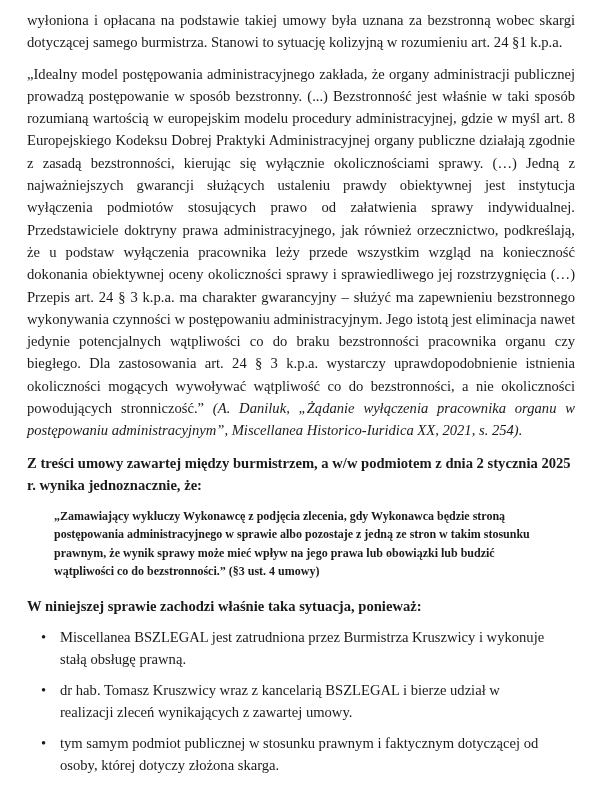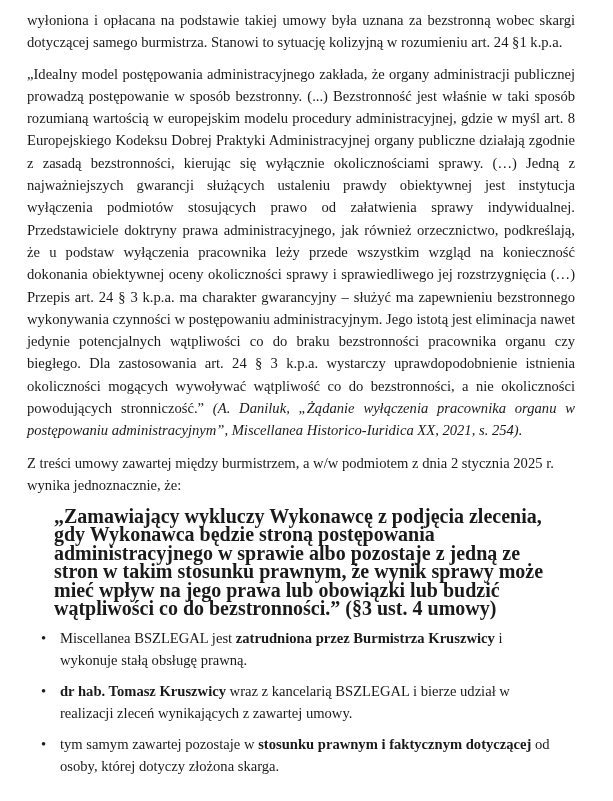--- a/index.html
+++ b/index.html
@@ -26,73 +26,75 @@
     text-align: justify;
     line-height: 22.3px;
     margin: 0;
   }
   .justify.first { margin-top: 0; }
   .quote-block { margin-top: 9px; }
   .p-plain {
     line-height: 22px;
     margin: 10px 0 0 0;
     text-align: left;
+    font-weight: bold;
   }
   .bold-quote {
     font-weight: bold;
     margin: 11px 0 0 27px;
     line-height: 18.5px;
     padding-right: 30px;
-    font-size: 20px;
+    font-size: 12px;
   }
   ul.bullets {
     list-style: none;
     margin: 0;
     padding: 0;
   }
   ul.bullets li {
     position: relative;
     padding-left: 33px;
     margin-top: 9px;
     line-height: 22px;
     padding-right: 20px;
   }
   ul.bullets li .bullet {
     position: absolute;
     left: 14px;
     top: 0;
   }
-  b { font-weight: bold; text-align: center; }
+  b { font-weight: normal; text-align: center; }
   i.cite { font-style: italic; }
 </style>
 </head>
 <body>
 
 <div class="page">
 
   <p class="justify first">wyłoniona i opłacana na podstawie takiej umowy była uznana za bezstronną wobec skargi dotyczącej samego burmistrza. Stanowi to sytuację kolizyjną w rozumieniu art. 24 §1 k.p.a.</p>
 
   <p class="justify quote-block">
     <span>„Idealny model postępowania administracyjnego zakłada, że organy administracji publicznej prowadzą postępowanie w sposób bezstronny. (...) Bezstronność jest właśnie w taki sposób rozumianą wartością w europejskim modelu procedury administracyjnej, gdzie w myśl art. 8 Europejskiego Kodeksu Dobrej Praktyki Administracyjnej organy publiczne działają zgodnie z zasadą bezstronności, kierując się wyłącznie okolicznościami sprawy. (…) Jedną z najważniejszych gwarancji służących ustaleniu prawdy obiektywnej jest instytucja wyłączenia podmiotów stosujących prawo od załatwienia sprawy indywidualnej. Przedstawiciele doktryny prawa administracyjnego, jak również orzecznictwo, podkreślają, że u podstaw wyłączenia pracownika leży przede wszystkim wzgląd na konieczność dokonania obiektywnej oceny okoliczności sprawy i sprawiedliwego jej rozstrzygnięcia (…) Przepis art. 24 § 3 k.p.a. ma charakter gwarancyjny – służyć ma zapewnieniu bezstronnego wykonywania czynności w postępowaniu administracyjnym. Jego istotą jest eliminacja nawet jedynie potencjalnych wątpliwości co do braku bezstronności pracownika organu czy biegłego. Dla zastosowania art. 24 § 3 k.p.a. wystarczy uprawdopodobnienie istnienia okoliczności mogących wywoływać wątpliwość co do bezstronności, a nie okoliczności powodujących stronniczość.”</span>
     <i class="cite">(A. Daniluk, „Żądanie wyłączenia pracownika organu w postępowaniu administracyjnym”, Miscellanea Historico-Iuridica XX, 2021, s. 254).</i>
   </p>
 
   <p class="p-plain">Z treści umowy zawartej między burmistrzem, a w/w podmiotem z dnia 2 stycznia 2025 r. wynika jednoznacznie, że:</p>
 
   <p class="bold-quote">„Zamawiający wykluczy Wykonawcę z podjęcia zlecenia, gdy Wykonawca będzie stroną postępowania administracyjnego w sprawie albo pozostaje z jedną ze stron w takim stosunku prawnym, że wynik sprawy może mieć wpływ na jego prawa lub obowiązki lub budzić wątpliwości co do bezstronności.” (§3 ust. 4 umowy)</p>
 
+  <p class="p-plain" style="margin-top:14px">W niniejszej sprawie zachodzi właśnie taka sytuacja, ponieważ:</p>
 
   <ul class="bullets">
     <li>
       <span class="bullet">•</span>
       <span>Miscellanea BSZLEGAL jest </span><b>zatrudniona przez Burmistrza Kruszwicy</b><span> i wykonuje stałą obsługę prawną.</span>
     </li>
     <li>
       <span class="bullet">•</span>
       <b>dr hab. Tomasz Kruszwicy</b><span> wraz z kancelarią BSZLEGAL i bierze udział w realizacji zleceń wynikających z zawartej umowy.</span>
     </li>
     <li>
       <span class="bullet">•</span>
-      <span>tym samym zawartej pozostaje w </span><b>stosunku prawnym i faktycznym dotyczącej</b><span> od osoby, której dotyczy złożona skarga.</span>
+      <span>tym samym podmiot publicznej w </span><b>stosunku prawnym i faktycznym dotyczącej</b><span> od osoby, której dotyczy złożona skarga.</span>
     </li>
   </ul>
 
 </div>
 
 </body></html>

